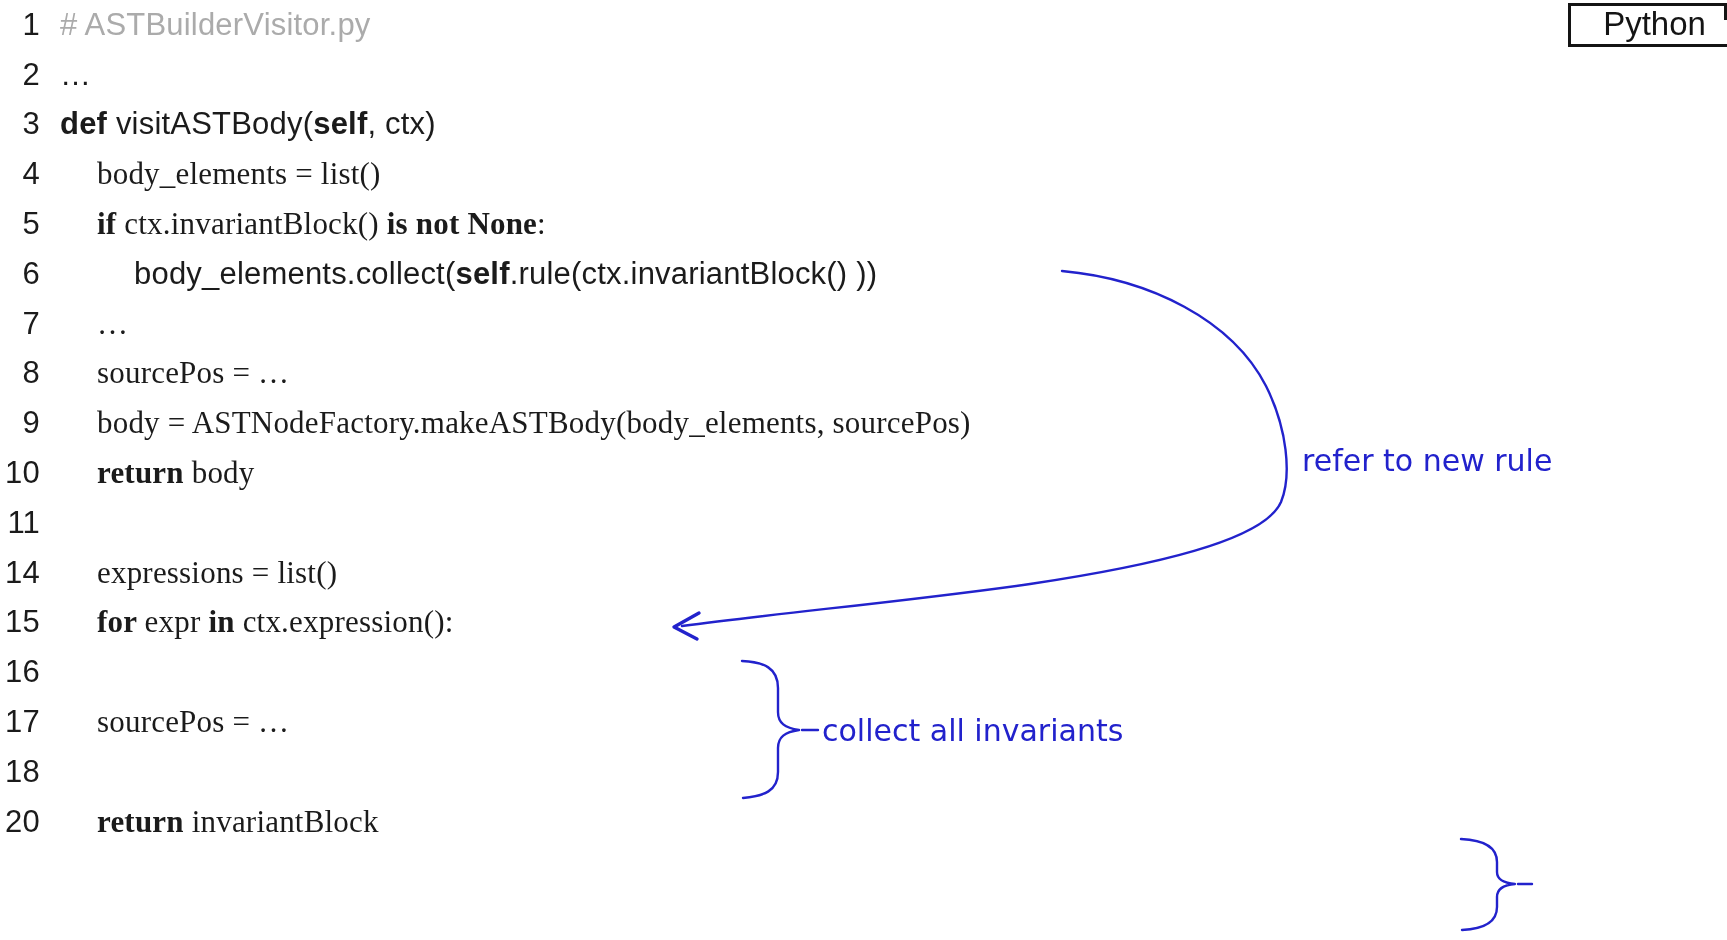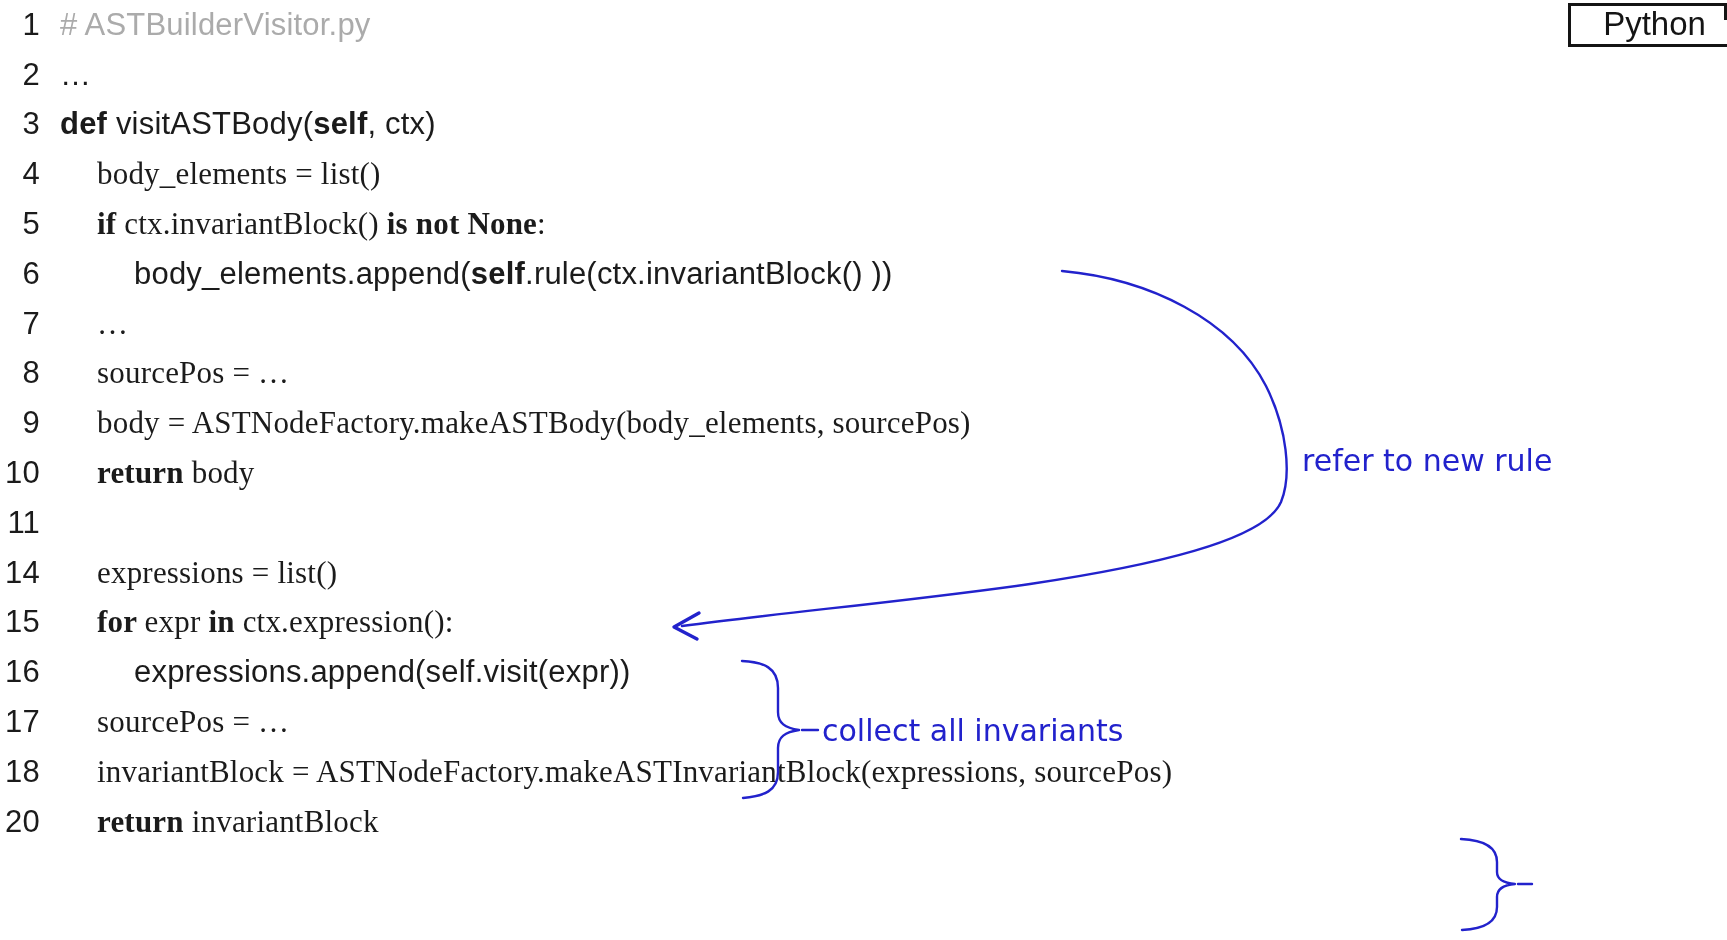--- a/index.html
+++ b/index.html
@@ -88,31 +88,31 @@
 <body>
 
 <div id="page">
 
   <div id="code-block">
       <div class="line"><span class="num">1</span><span class="txt ind0"><span class="seg c"># ASTBuilderVisitor.py</span></span></div>
       <div class="line"><span class="num">2</span><span class="txt ind0"><span class="seg">…</span></span></div>
       <div class="line"><span class="num">3</span><span class="txt ind0"><span class="seg b">def </span><span class="seg">visitASTBody(</span><span class="seg b">self</span><span class="seg">, ctx)</span></span></div>
       <div class="line"><span class="num">4</span><span class="txt ind1"><span class="seg">body_elements = list()</span></span></div>
       <div class="line"><span class="num">5</span><span class="txt ind1"><span class="seg b">if </span><span class="seg">ctx.invariantBlock() </span><span class="seg b">is not None</span><span class="seg">:</span></span></div>
-      <div class="line"><span class="num">6</span><span class="txt ind2"><span class="seg">body_elements.append(</span><span class="seg b">self</span><span class="seg">.rule(ctx.invariantBlock() ))</span></span></div>
+      <div class="line"><span class="num">6</span><span class="txt ind2"><span class="seg">body_elements.collect(</span><span class="seg b">self</span><span class="seg">.rule(ctx.invariantBlock() ))</span></span></div>
       <div class="line"><span class="num">7</span><span class="txt ind1"><span class="seg">…</span></span></div>
       <div class="line"><span class="num">8</span><span class="txt ind1"><span class="seg">sourcePos = …</span></span></div>
       <div class="line"><span class="num">9</span><span class="txt ind1"><span class="seg">body = ASTNodeFactory.makeASTBody(body_elements, sourcePos)</span></span></div>
       <div class="line"><span class="num">10</span><span class="txt ind1"><span class="seg b">return </span><span class="seg">body</span></span></div>
       <div class="line"><span class="num">11</span><span class="txt ind0"></span></div>
       <div class="line"><span class="num">14</span><span class="txt ind1"><span class="seg">expressions = list()</span></span></div>
       <div class="line"><span class="num">15</span><span class="txt ind1"><span class="seg b">for </span><span class="seg">expr </span><span class="seg b">in </span><span class="seg">ctx.expression():</span></span></div>
-      <div class="line"><span class="num">16</span><span class="txt ind2"><span class="seg">expressions.append(self.visit(expr))</span></span></div>
+      <div class="line"><span class="num">16</span></div>
       <div class="line"><span class="num">17</span><span class="txt ind1"><span class="seg">sourcePos = …</span></span></div>
-      <div class="line"><span class="num">18</span><span class="txt ind1"><span class="seg">invariantBlock = ASTNodeFactory.makeASTInvariantBlock(expressions, sourcePos)</span></span></div>
+      <div class="line"><span class="num">18</span></div>
       <div class="line"><span class="num">20</span><span class="txt ind1"><span class="seg b">return </span><span class="seg">invariantBlock</span></span></div>
     </div>
 
   <svg id="ink-overlay" width="1727" height="940" viewBox="0 0 1727 940">
     <path class="ink" d="M 1062 271
              C 1150 279, 1232 320, 1266 386
              C 1287 428, 1292 475, 1281 502
              C 1264 541, 1150 566, 1030 584
              C 910 601, 788 612, 682 626"></path>
     <path class="ink head" d="M 699 613 L 674 627 L 697 639"></path>

